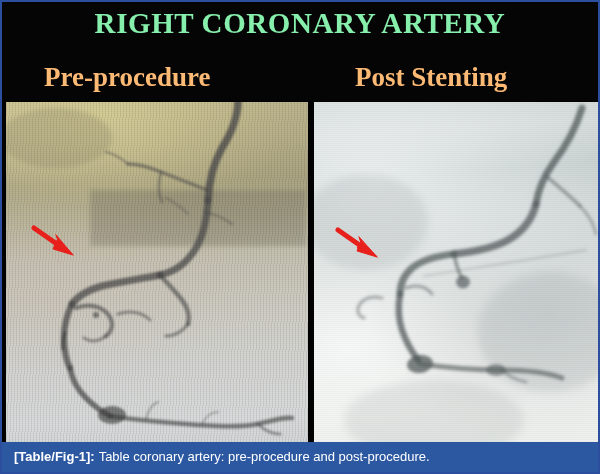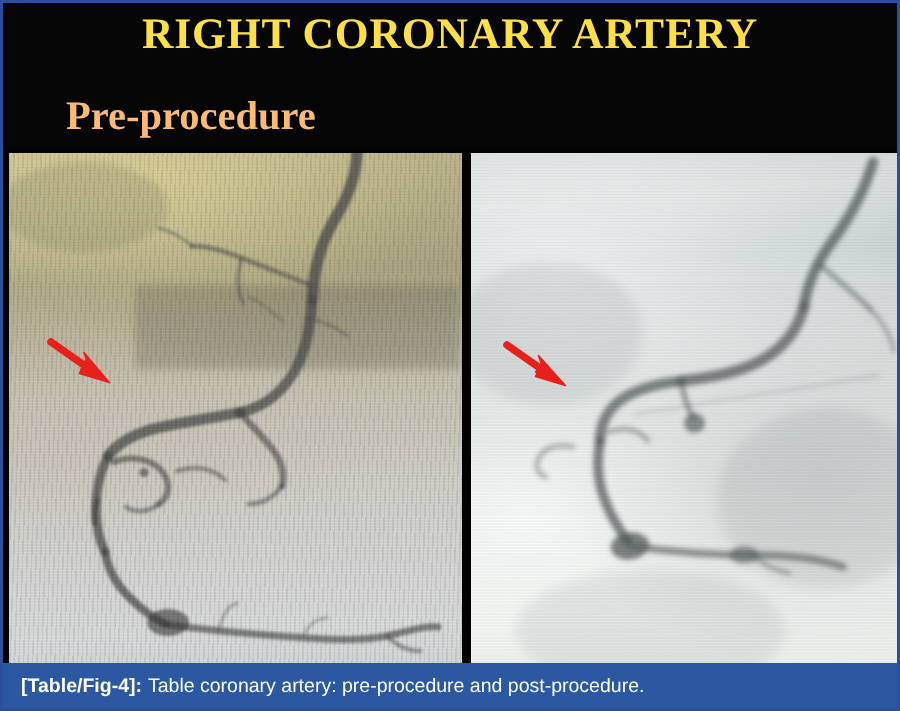--- a/index.html
+++ b/index.html
@@ -33,21 +33,21 @@
     background: #050505;
     z-index: 1;
   }
 
   #figure-title {
     position: absolute;
     left: 0;
     top: 4px;
     width: 596px;
     text-align: center;
-    color: #fde047;
+    color: #86efac;
     font-family: "Liberation Serif", "DejaVu Serif", serif;
     font-size: 29px;
     font-weight: 700;
     letter-spacing: 0.6px;
     line-height: 34px;
     white-space: nowrap;
     z-index: 4;
   }
 
   .panel-subtitle {
@@ -176,20 +176,21 @@
 <body>
 
 <div id="figure">
 
   <div id="header-panel"></div>
 
   <div id="figure-title">RIGHT CORONARY ARTERY</div>
 
   <div id="subtitle-pre" class="panel-subtitle">Pre-procedure</div>
 
+  <div id="subtitle-post" class="panel-subtitle">Post Stenting</div>
 
   <div id="angio-pre" class="angio-frame">
     <div class="angio-bg"></div>
 
     <svg class="angio-vessels" viewBox="0 0 302 342" preserveAspectRatio="none">
       <defs>
         <filter id="softPre" x="-25%" y="-25%" width="150%" height="150%">
           <feGaussianBlur stdDeviation="1.15"></feGaussianBlur>
         </filter>
         <filter id="softPre2" x="-30%" y="-30%" width="160%" height="160%">
@@ -308,17 +309,17 @@
       <g stroke="#e8201c" fill="#e8201c" stroke-linecap="round" stroke-linejoin="round">
         <line x1="24" y1="128" x2="54" y2="149" stroke-width="5"></line>
         <polygon points="62,154 43,146 47,141 45,135"></polygon>
         <polygon points="63,155 43,149 47,140"></polygon>
       </g>
     </svg>
   </div>
 
   <div id="caption-bar">
     <div id="caption-text">
-      <span id="caption-label">[Table/Fig-4]:</span><span>Table coronary artery: pre-procedure and post-procedure.</span>
+      <span id="caption-label">[Table/Fig-1]:</span><span>Table coronary artery: pre-procedure and post-procedure.</span>
     </div>
   </div>
 
 </div>
 
 </body></html>

